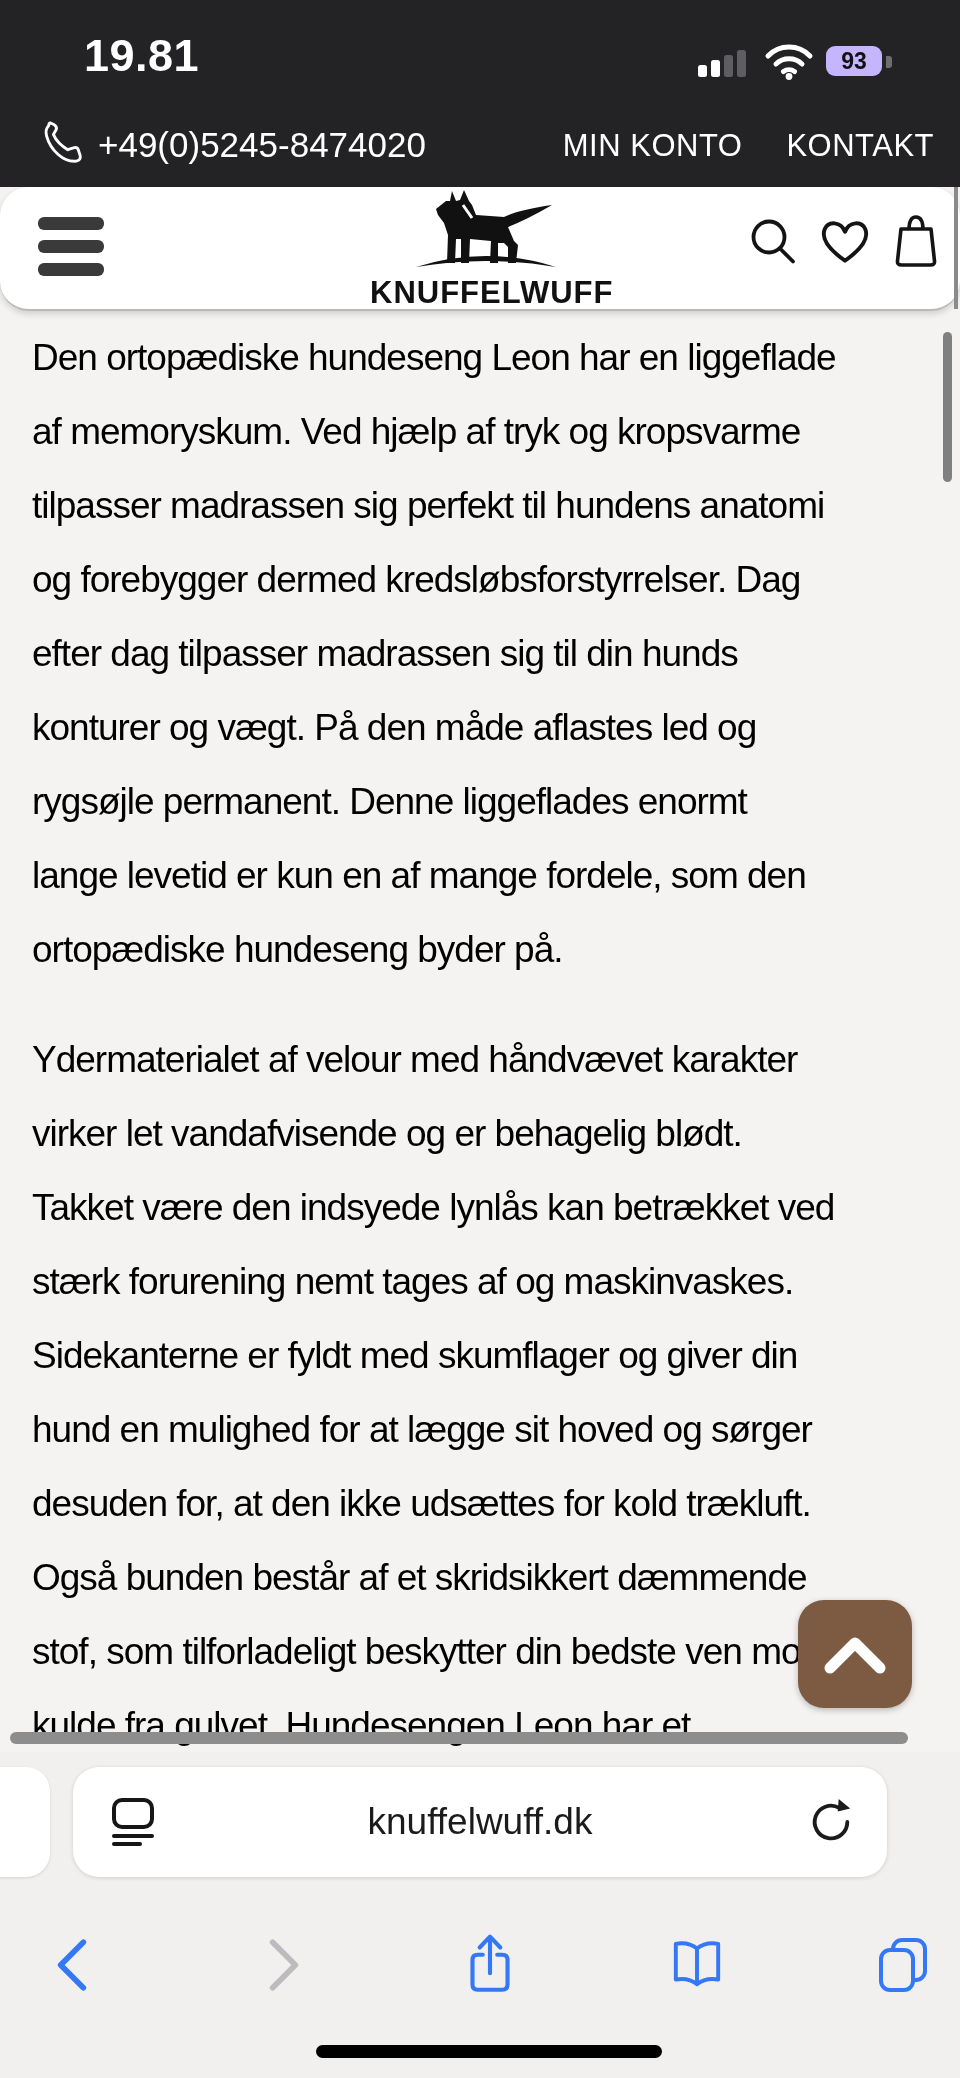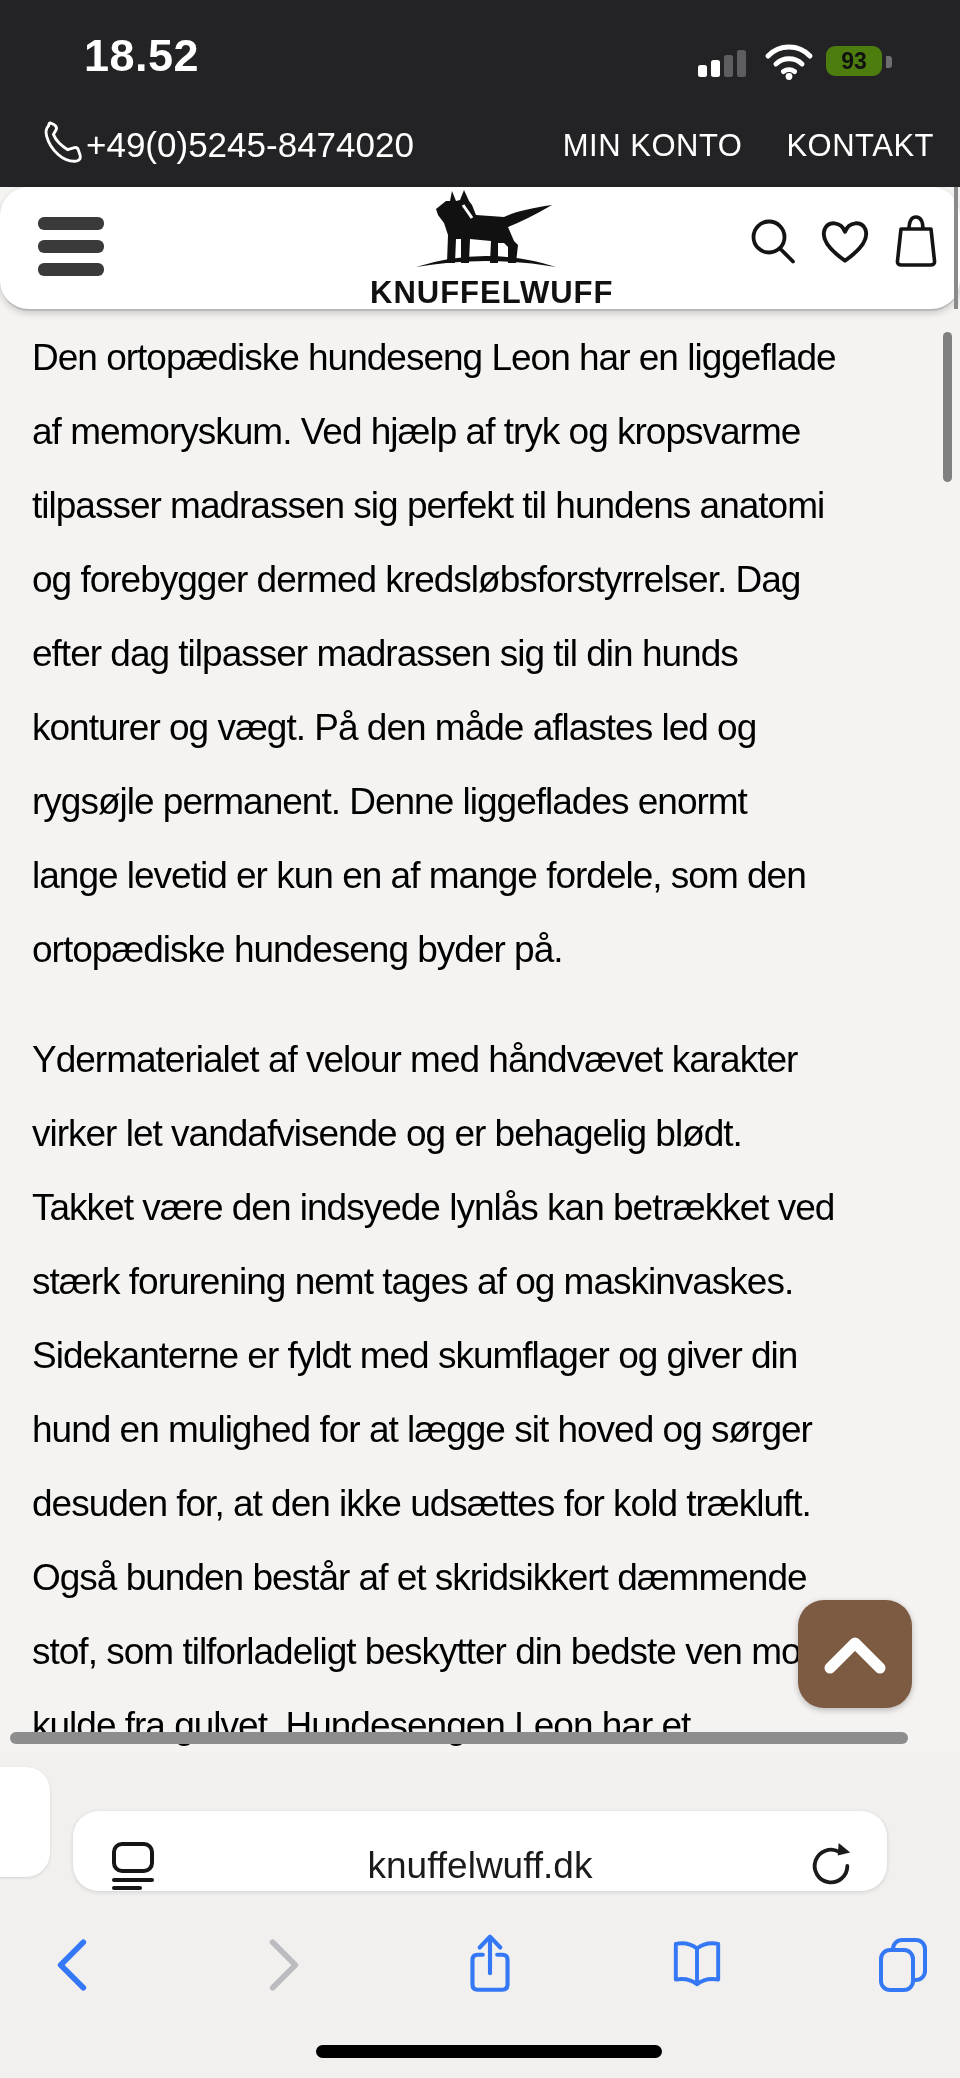--- a/index.html
+++ b/index.html
@@ -11,25 +11,25 @@
   
   .topbar{position:absolute;left:0;top:0;width:960px;height:187px;background:#232325;}
   .time{position:absolute;left:84px;top:30px;font-size:45px;font-weight:600;color:#fff;letter-spacing:.5px;}
   .sigbars{position:absolute;left:698px;top:49px;width:52px;height:28px;}
   .sigbars i{position:absolute;bottom:0;width:9px;border-radius:2.5px;background:#fff;}
   .sigbars i:nth-child(1){left:0;height:12px;}
   .sigbars i:nth-child(2){left:13px;height:17px;}
   .sigbars i:nth-child(3){left:26px;height:22px;background:#5e5e62;}
   .sigbars i:nth-child(4){left:39px;height:27px;background:#5e5e62;}
   .wifi{position:absolute;left:764px;top:44px;}
-  .battery{position:absolute;left:826px;top:46px;width:56px;height:30px;background:#4d7c0f;border-radius:9px;
+  .battery{position:absolute;left:826px;top:46px;width:56px;height:30px;background:#c4b5fd;border-radius:9px;
            text-align:center;font-size:23px;font-weight:700;color:#111;line-height:30px;}
   .batt-nub{position:absolute;left:886px;top:56px;width:6px;height:12px;border-radius:0 3px 3px 0;background:#6e6e71;}
   .contact-row{position:absolute;left:0;top:112px;width:960px;height:75px;}
-  .phone-wrap{position:absolute;left:40px;top:8px;display:flex;align-items:center;gap:2px;color:#fff;}
+  .phone-wrap{position:absolute;left:40px;top:8px;display:flex;align-items:center;gap:14px;color:#fff;}
   .phone-num{font-size:35px;color:#fff;}
   .top-links{position:absolute;right:26px;top:16px;display:flex;gap:44px;justify-content:space-between;}
   .top-link{font-size:31px;color:#fff;letter-spacing:.5px;}
   
   .site-header{position:absolute;left:0;top:187px;width:960px;height:124px;background:#fff;
                border-bottom:2px solid #bab9b7;box-shadow:0 3px 6px rgba(0,0,0,.15);z-index:5;border-radius:29px;}
   .hamburger{position:absolute;left:38px;top:30px;width:66px;height:64px;}
   .hamburger i{position:absolute;left:0;width:66px;height:13px;border-radius:6px;background:#3a3a3a;}
   .hamburger i:nth-child(1){top:0;}
   .hamburger i:nth-child(2){top:23px;}
@@ -51,42 +51,42 @@
             background:rgba(90,90,90,.75);z-index:6;}
   .h-scroll{position:absolute;left:10px;top:1732px;width:898px;height:12px;border-radius:6px;
             background:#8d8d8d;z-index:6;}
   .to-top{position:absolute;left:798px;top:1600px;width:114px;height:108px;border-radius:26px;
           background:#7d5a42;z-index:7;display:flex;align-items:center;justify-content:center;
           box-shadow:0 2px 6px rgba(0,0,0,.25);}
   
   .chrome{position:absolute;left:0;top:1752px;width:960px;height:326px;background:#f1f0ee;}
   .tab-peek{position:absolute;left:-30px;top:15px;width:80px;height:110px;border-radius:24px;
             background:#fff;box-shadow:0 1px 3px rgba(0,0,0,.12);}
-  .url-pill{position:absolute;left:73px;top:15px;width:814px;height:80px;border-radius:26px;
-            background:#fff;box-shadow:0 1px 4px rgba(0,0,0,.14);margin-top:44px;}
+  .url-pill{position:absolute;left:73px;top:15px;width:814px;height:110px;border-radius:26px;
+            background:#fff;box-shadow:0 1px 4px rgba(0,0,0,.14);}
   .url-text{position:absolute;left:0;top:0;width:100%;height:110px;line-height:110px;
             text-align:center;font-size:37px;color:#1b1b1d;}
   .page-ico{position:absolute;left:38px;top:30px;color:#161616;}
   .reload{position:absolute;right:32px;top:31px;color:#1b1b1d;}
   .toolbar{position:absolute;left:0;top:158px;width:960px;height:110px;}
   .tb-btn{position:absolute;top:0;width:120px;height:110px;display:flex;align-items:center;justify-content:center;}
   .tb-back{left:12px;color:#3478f6;}
   .tb-fwd{left:224px;color:#bcbcc0;}
   .tb-share{left:430px;color:#3478f6;}
   .tb-book{left:637px;color:#3478f6;}
   .tb-tabs{left:843px;color:#3478f6;}
   .home-ind{position:absolute;left:316px;top:293px;width:346px;height:13px;border-radius:7px;background:#000;}
 </style>
 </head>
 <body>
 
 <div class="screen">
 
   <div class="topbar">
-    <div class="time">18.52</div>
+    <div class="time">19.81</div>
     <div class="sigbars">
         <i></i>
         <i></i>
         <i></i>
         <i></i>
       </div>
     <span class="wifi">
       <svg width="50" height="36" viewBox="0 0 50 36" fill="none">
         <path d="M4 12 A29 29 0 0 1 46 12" stroke="#fff" stroke-width="5" stroke-linecap="round"></path>
         <path d="M12 20 A19 19 0 0 1 38 20" stroke="#fff" stroke-width="5" stroke-linecap="round"></path>

